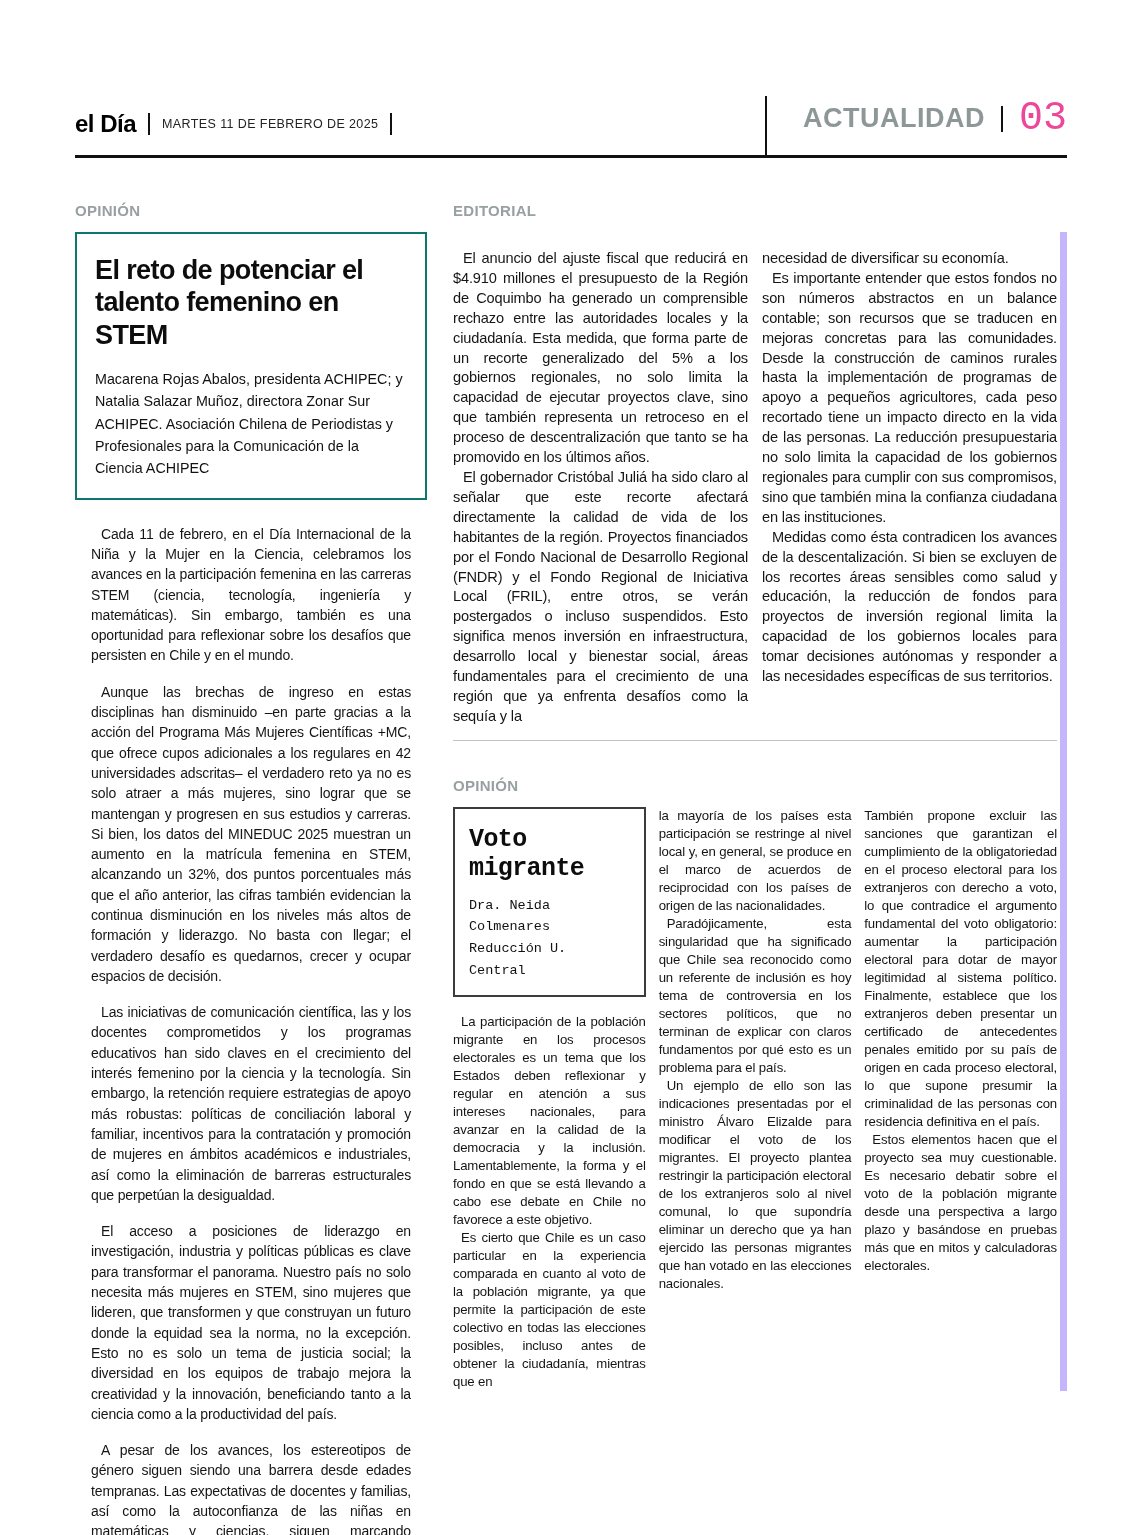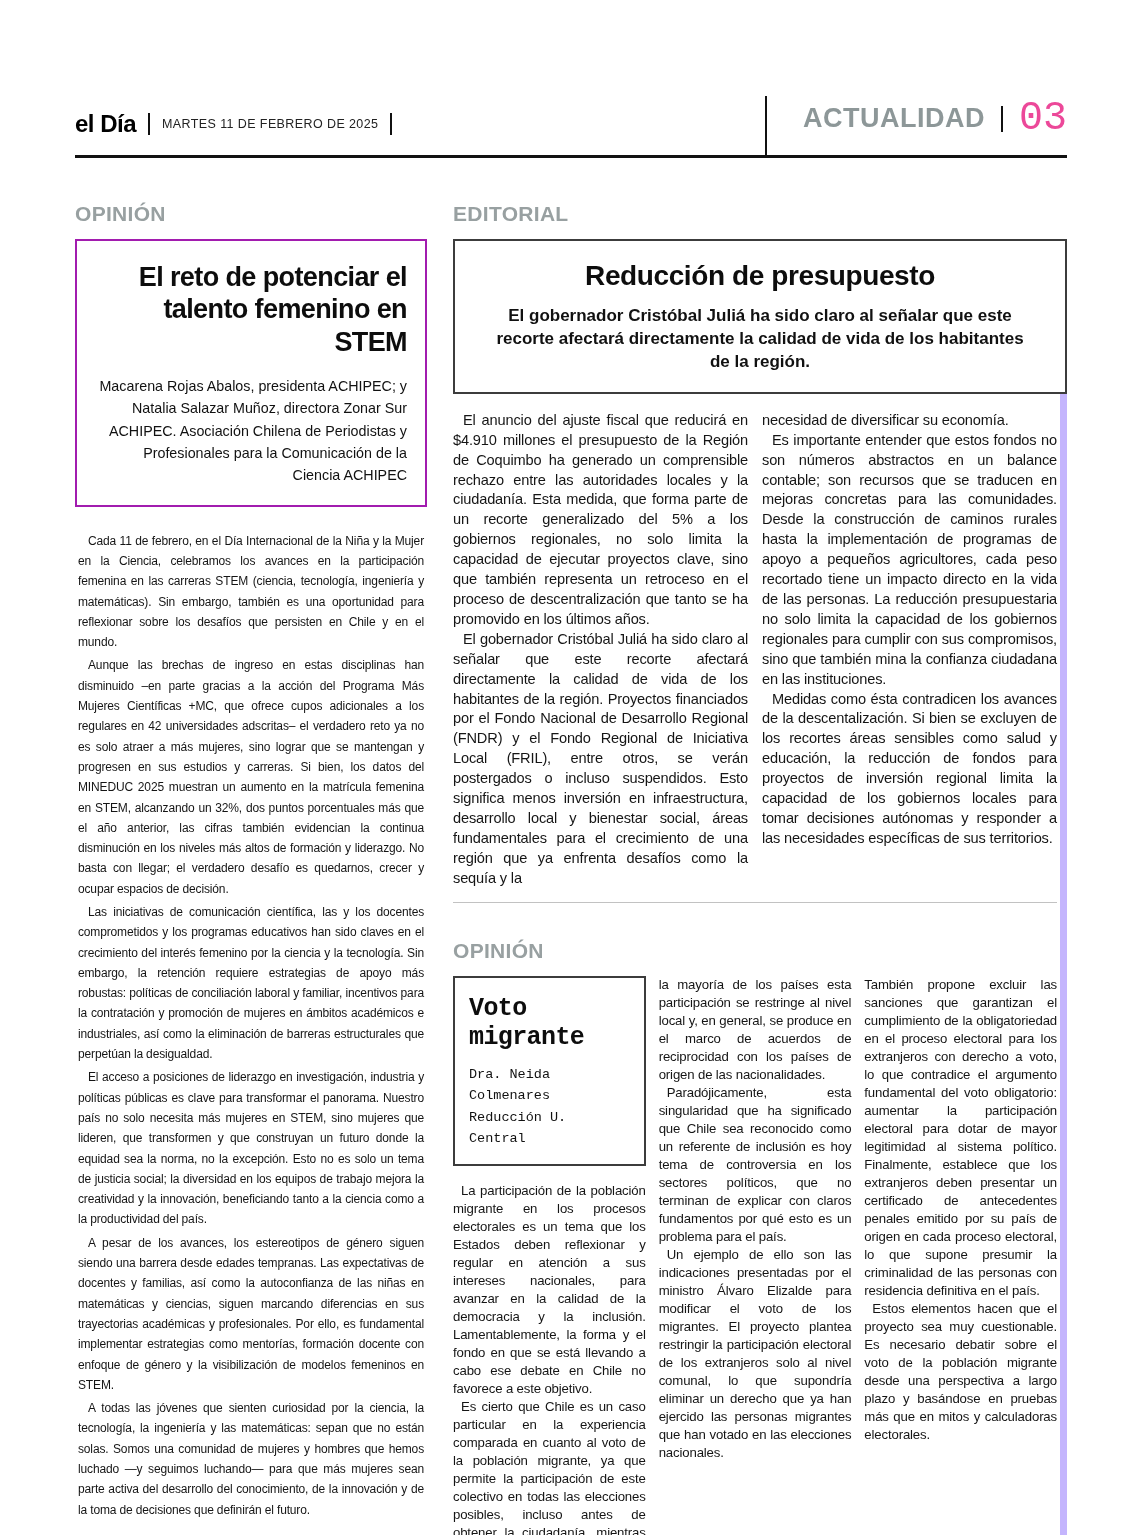--- a/index.html
+++ b/index.html
@@ -16,26 +16,26 @@
   .vbar { width:2px; height:22px; background:#111; }
   .vbar.short { height:26px; }
   .mast-date { font-size:12.5px; letter-spacing:0.4px; color:#222; }
   .mast-right { display:flex; align-items:center; gap:16px; border-left:2px solid #111; padding-left:36px; padding-bottom:14px; }
   .section-name { font-size:27px; font-weight:bold; color:#8d9798; letter-spacing:0.5px; }
   .pageno { font-family:Liberation Mono, monospace; font-size:40px; color:#ec4899; }
   
   .main { display:flex; gap:26px; margin-top:44px; }
   .col-left { width:352px; flex:none; }
   .col-right { flex:1; min-width:0; }
-  .sec-label { font-size:21px; font-weight:bold; color:#98a0a1; letter-spacing:0.3px; margin:0 0 13px 0; }
+  .sec-label { font-size:15px; font-weight:bold; color:#98a0a1; letter-spacing:0.3px; margin:0 0 13px 0; }
   
-  .op1-box { border:2px solid #a21caf; padding:20px 18px 18px 18px; margin-bottom:24px;text-align:right; }
+  .op1-box { border:2px solid #0f766e; padding:20px 18px 18px 18px; margin-bottom:24px; }
   .op1-title { font-size:27px; font-weight:bold; line-height:1.2; letter-spacing:-0.6px; margin:0 0 17px 0; color:#0d0d0d; }
   .op1-byline { font-size:14.3px; line-height:1.56; color:#111; }
-  .body1 p { margin:3px; text-align:justify; text-indent:10px; font-size:12px; line-height:20.3px; letter-spacing:-0.15px; }
+  .body1 p { margin:16px; text-align:justify; text-indent:10px; font-size:14px; line-height:20.3px; letter-spacing:-0.15px; }
   
   .ed-box { border:2px solid #3c3c3c; padding:15px 20px 18px 20px; text-align:center; }
   .ed-title { font-size:28px; font-weight:bold; letter-spacing:-0.4px; margin:4px 0 13px 0; color:#0d0d0d; }
   .ed-sub { font-size:17px; font-weight:bold; line-height:1.35; max-width:545px; margin:0 auto; color:#111; }
   .right-flow { border-right:7px solid #c4b5fd; padding-right:3px; }
   .ed-cols { display:flex; gap:14px; padding-top:17px; }
   .ed-col { flex:1; min-width:0; }
   .ed-col p { margin:0; text-align:justify; text-indent:10px; font-size:14.6px; line-height:19.9px; letter-spacing:-0.15px; }
   .hr-gray { height:1px; background:#c2c2c2; margin-top:13px; }
   p.cont { text-indent:0 !important; }
@@ -82,24 +82,20 @@
         <p>El acceso a posiciones de liderazgo en investigación, industria y políticas públicas es clave para transformar el panorama. Nuestro país no solo necesita más mujeres en STEM, sino mujeres que lideren, que transformen y que construyan un futuro donde la equidad sea la norma, no la excepción. Esto no es solo un tema de justicia social; la diversidad en los equipos de trabajo mejora la creatividad y la innovación, beneficiando tanto a la ciencia como a la productividad del país.</p>
         <p>A pesar de los avances, los estereotipos de género siguen siendo una barrera desde edades tempranas. Las expectativas de docentes y familias, así como la autoconfianza de las niñas en matemáticas y ciencias, siguen marcando diferencias en sus trayectorias académicas y profesionales. Por ello, es fundamental implementar estrategias como mentorías, formación docente con enfoque de género y la visibilización de modelos femeninos en STEM.</p>
         <p>A todas las jóvenes que sienten curiosidad por la ciencia, la tecnología, la ingeniería y las matemáticas: sepan que no están solas. Somos una comunidad de mujeres y hombres que hemos luchado —y seguimos luchando— para que más mujeres sean parte activa del desarrollo del conocimiento, de la innovación y de la toma de decisiones que definirán el futuro.</p>
       </div>
     </article>
 
     <div class="col-right">
 
       <section>
         <h3 class="sec-label">EDITORIAL</h3>
-        <div class="ed-box">
-          <h1 class="ed-title">Reducción de presupuesto</h1>
-          <div class="ed-sub">El gobernador Cristóbal Juliá ha sido claro al señalar que este recorte afectará directamente la calidad de vida de los habitantes de la región.</div>
-        </div>
       </section>
 
       <div class="right-flow">
         <div class="ed-cols">
           <div class="ed-col">
             <p>El anuncio del ajuste fiscal que reducirá en $4.910 millones el presupuesto de la Región de Coquimbo ha generado un comprensible rechazo entre las autoridades locales y la ciudadanía. Esta medida, que forma parte de un recorte generalizado del 5% a los gobiernos regionales, no solo limita la capacidad de ejecutar proyectos clave, sino que también representa un retroceso en el proceso de descentralización que tanto se ha promovido en los últimos años.</p>
             <p>El gobernador Cristóbal Juliá ha sido claro al señalar que este recorte afectará directamente la calidad de vida de los habitantes de la región. Proyectos financiados por el Fondo Nacional de Desarrollo Regional (FNDR) y el Fondo Regional de Iniciativa Local (FRIL), entre otros, se verán postergados o incluso suspendidos. Esto significa menos inversión en infraestructura, desarrollo local y bienestar social, áreas fundamentales para el crecimiento de una región que ya enfrenta desafíos como la sequía y la</p>
           </div>
           <div class="ed-col">
             <p class="cont">necesidad de diversificar su economía.</p>

